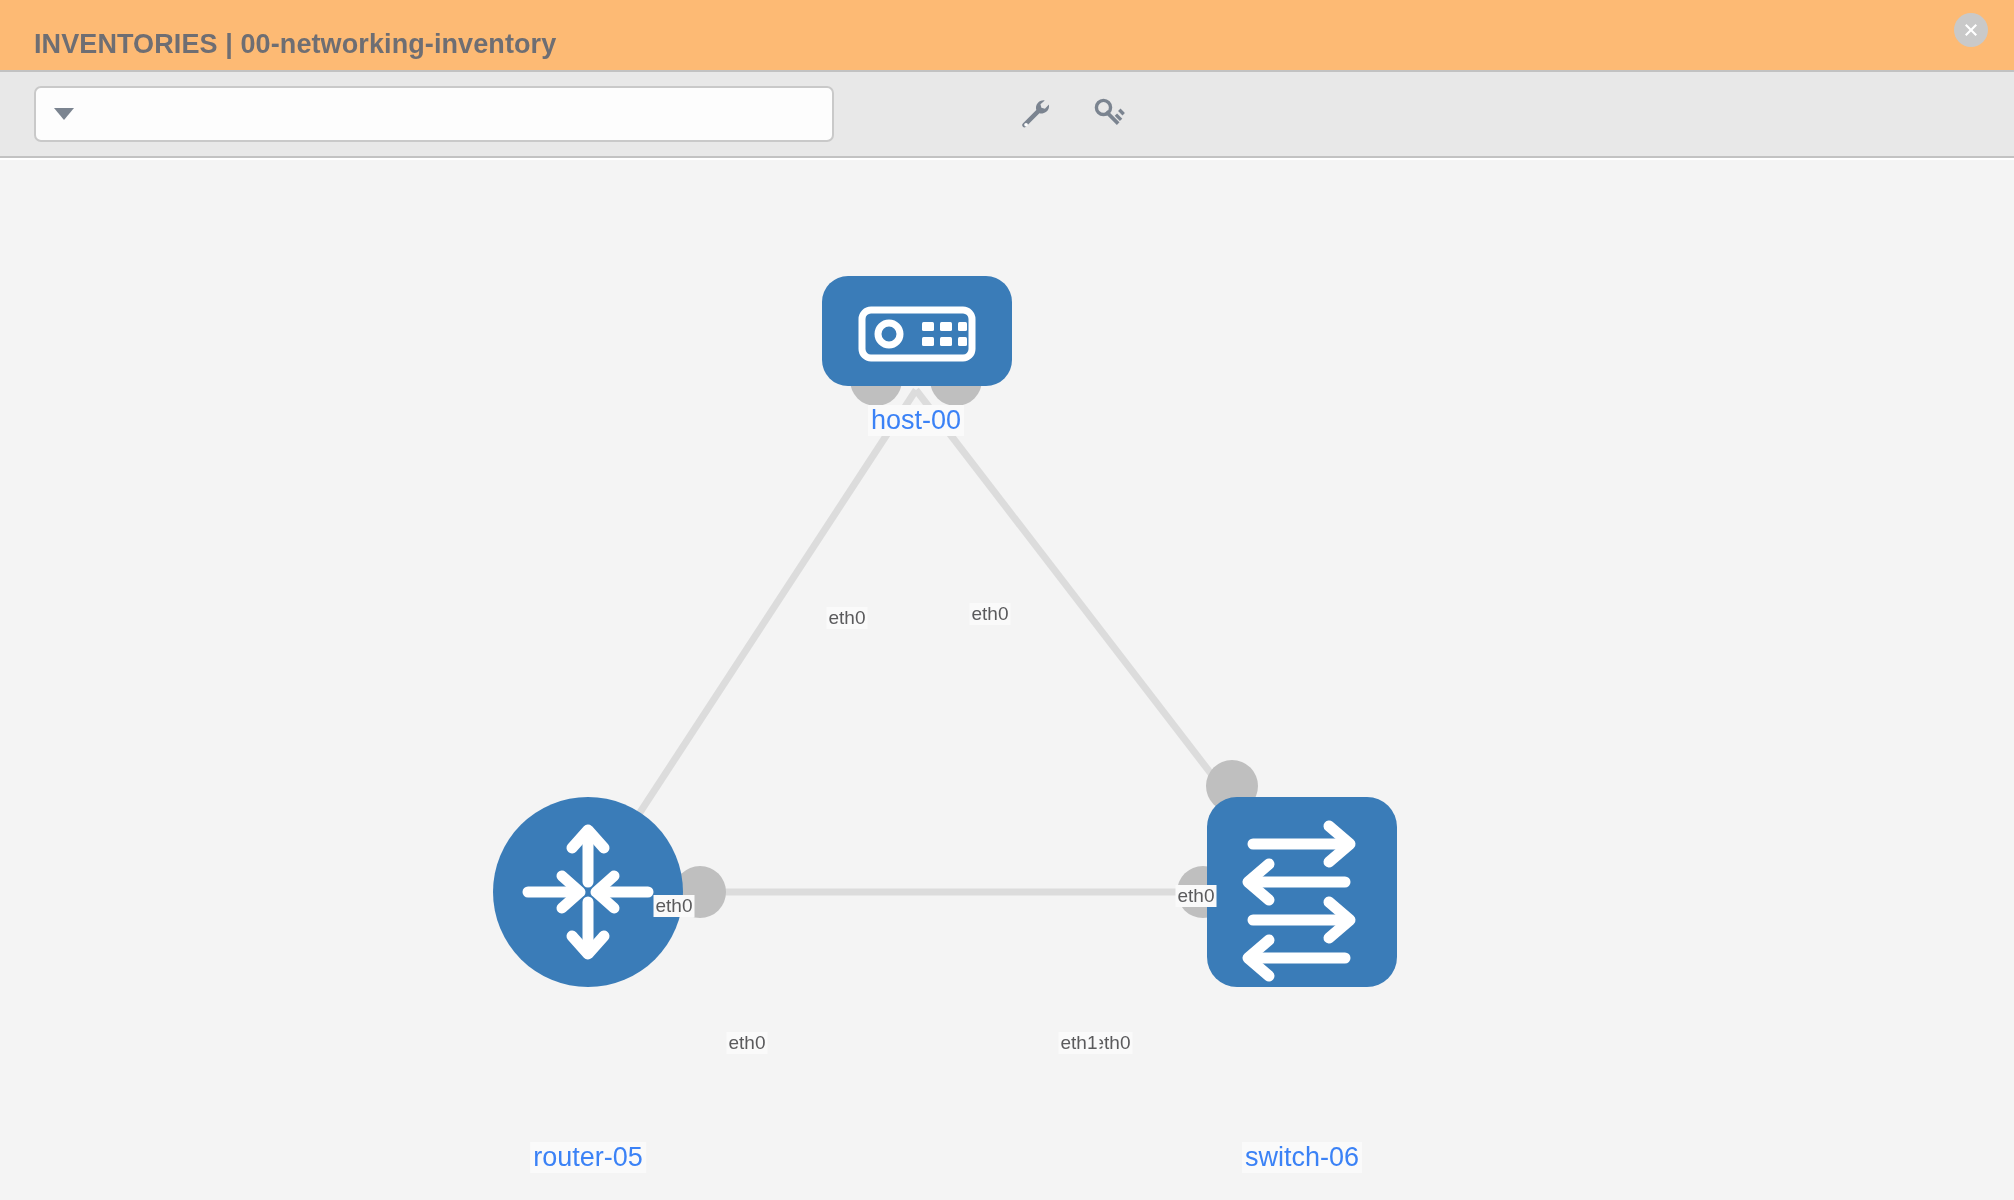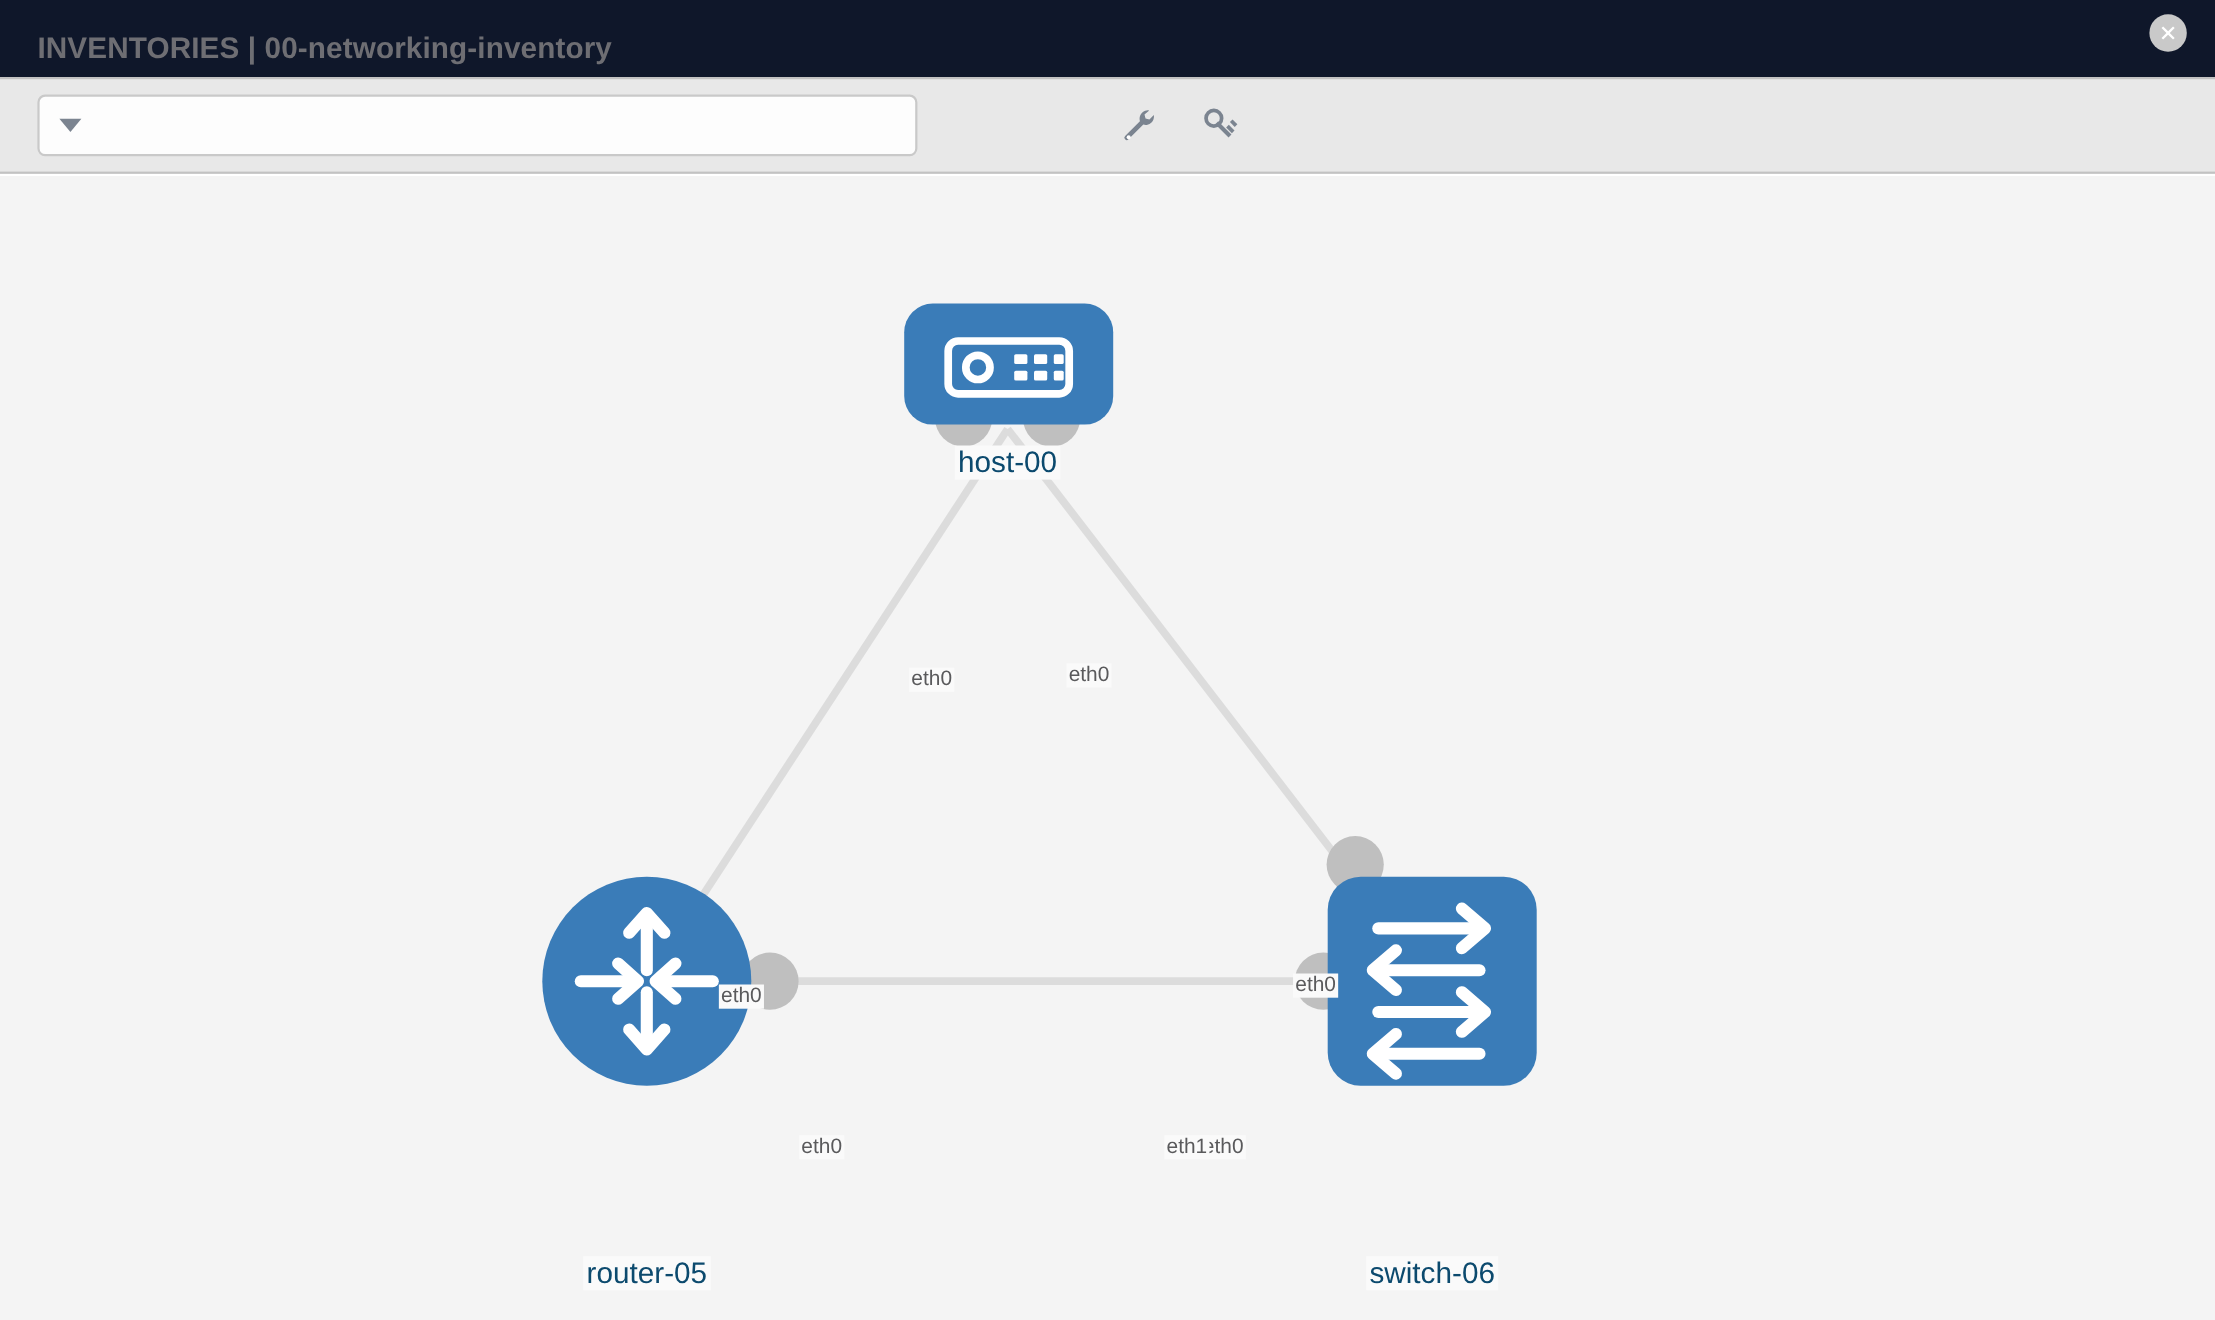--- a/index.html
+++ b/index.html
@@ -18,21 +18,21 @@
     height: 1200px;
     background: #ffffff;
   }
 
   
   .header {
     position: absolute;
     left: 0; top: 0;
     width: 2014px;
     height: 89px;
-    background: #0f172a;
+    background: #fdba74;
     display: flex;
     align-items: center;
   }
 
   .header-title {
     margin-left: 34px;
     font-size: 27px;
     font-weight: bold;
     color: #6e6e73;
     letter-spacing: 0.1px;
@@ -141,21 +141,21 @@
     position: absolute;
     left: 0; top: 0;
     width: 2014px;
     height: 1040px;
   }
 
   
   .node-label {
     position: absolute;
     font-size: 27px;
-    color: #0c4a6e;
+    color: #3b82f6;
     background: #fafafa;
     padding: 0 3px;
     white-space: nowrap;
     transform: translateX(-50%);
   }
   .iface-label {
     position: absolute;
     font-size: 19px;
     color: #5a5a5c;
     background: #fafafa;

